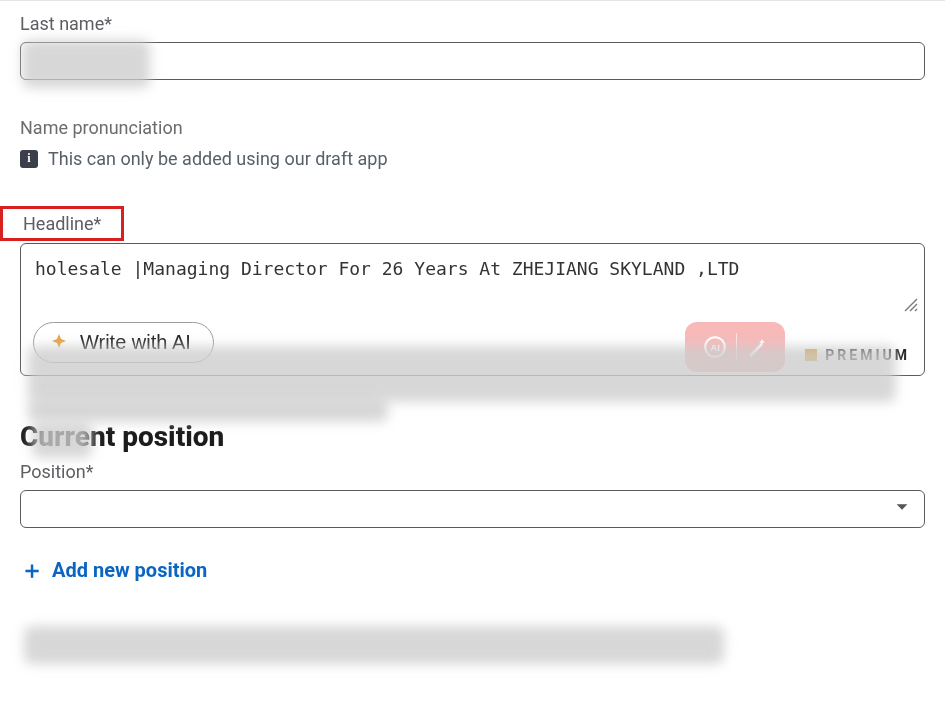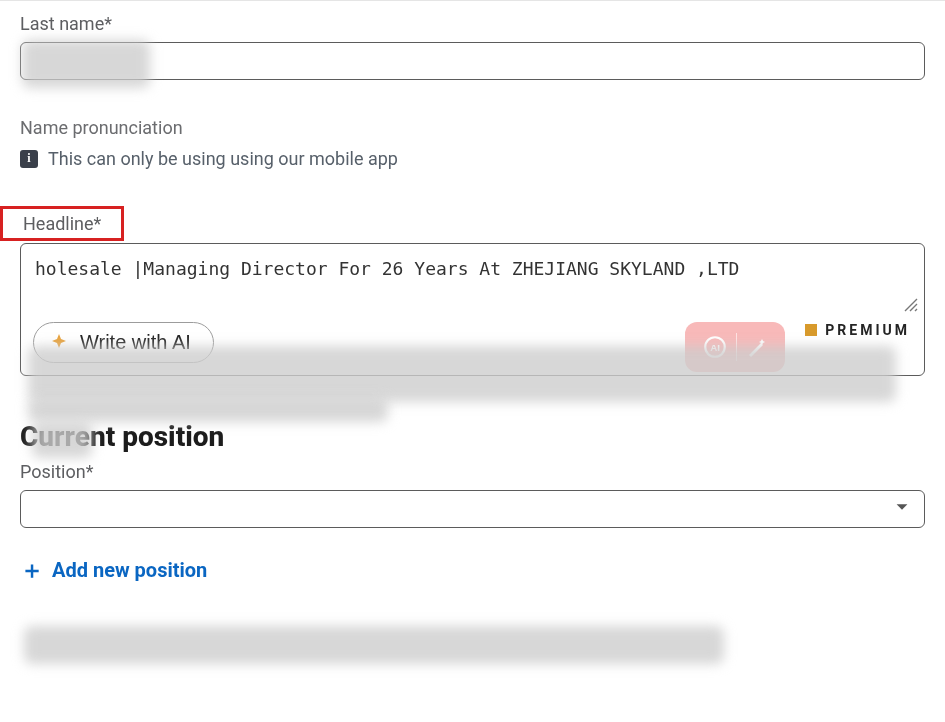--- a/index.html
+++ b/index.html
@@ -60,21 +60,21 @@
   .headline-ta {
     width:100%; min-height:56px; resize:none;
     border:none; outline:none;
     font-size:18px; color:#333; line-height:1.4;
     padding:4px 6px;
   }
   .resizer {
     position:absolute; right:6px; top:54px;
   }
   .resizer svg { display:block; }
-  .ai-row { display:flex; align-items:flex-start; justify-content:space-between; margin-top:6px; padding:2px 6px 2px 4px;}
+  .ai-row { display:flex; align-items:flex-end; justify-content:space-between; margin-top:6px; padding:2px 6px 2px 4px;}
   .ai-btn {
     display:inline-flex; align-items:center; gap:10px;
     border:1.5px solid #9c9c9c; border-radius:26px;
     padding:8px 22px 8px 14px;
     font-size:20px; color:#222; font-weight:500;
     background:#fff; cursor:pointer;
   }
   .ai-btn .spark {
     width:22px; height:22px; display:inline-flex; align-items:center; justify-content:center;
   }
@@ -129,21 +129,21 @@
     <input class="text-input" type="text" value="" style="">
   </div>
 
   
 
   
   <div class="form-group" style="margin-top:34px;">
     <div class="section-note">Name pronunciation</div>
     <div class="helper-line">
       <span class="inf">i</span>
-      <span>This can only be using using our mobile app</span>
+      <span>This can only be added using our draft app</span>
     </div>
   </div>
 
   
   <div class="form-group" style="margin-top:18px;">
     <span class="headline-label-wrap">
       <span class="field-label" style="margin:0;">Headline*</span>
     </span>
 
     <div class="headline-container" style="position:relative;">

